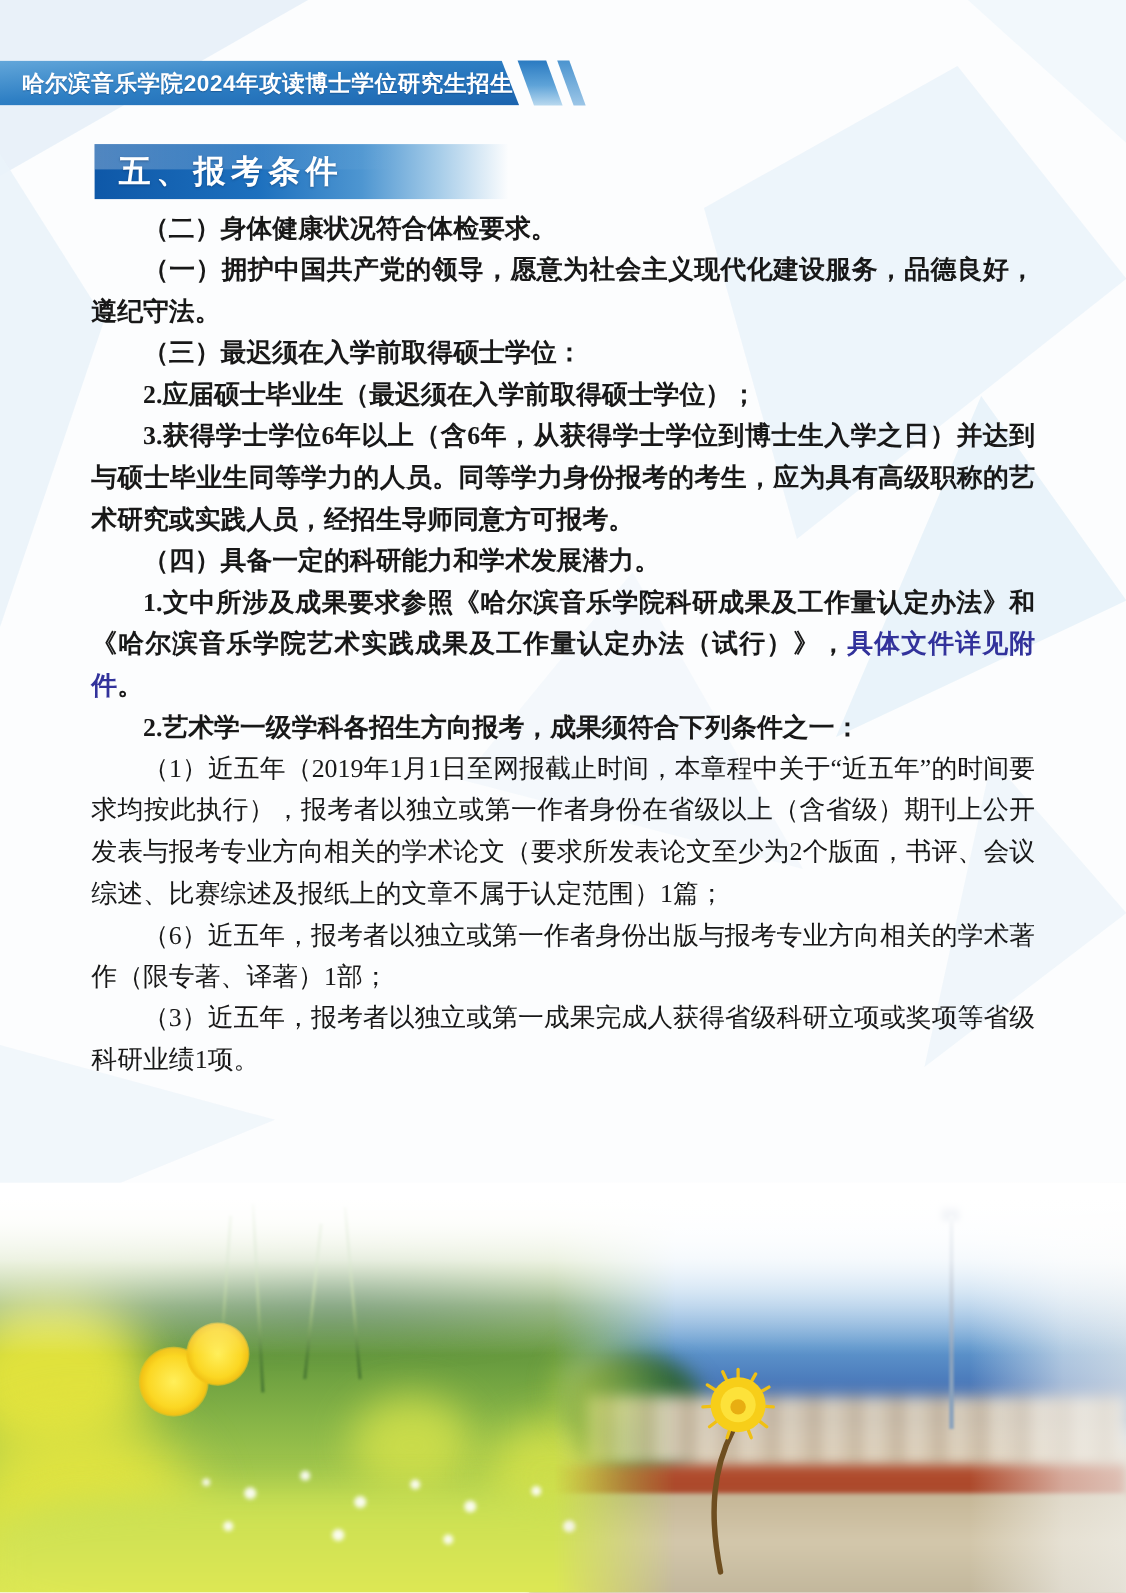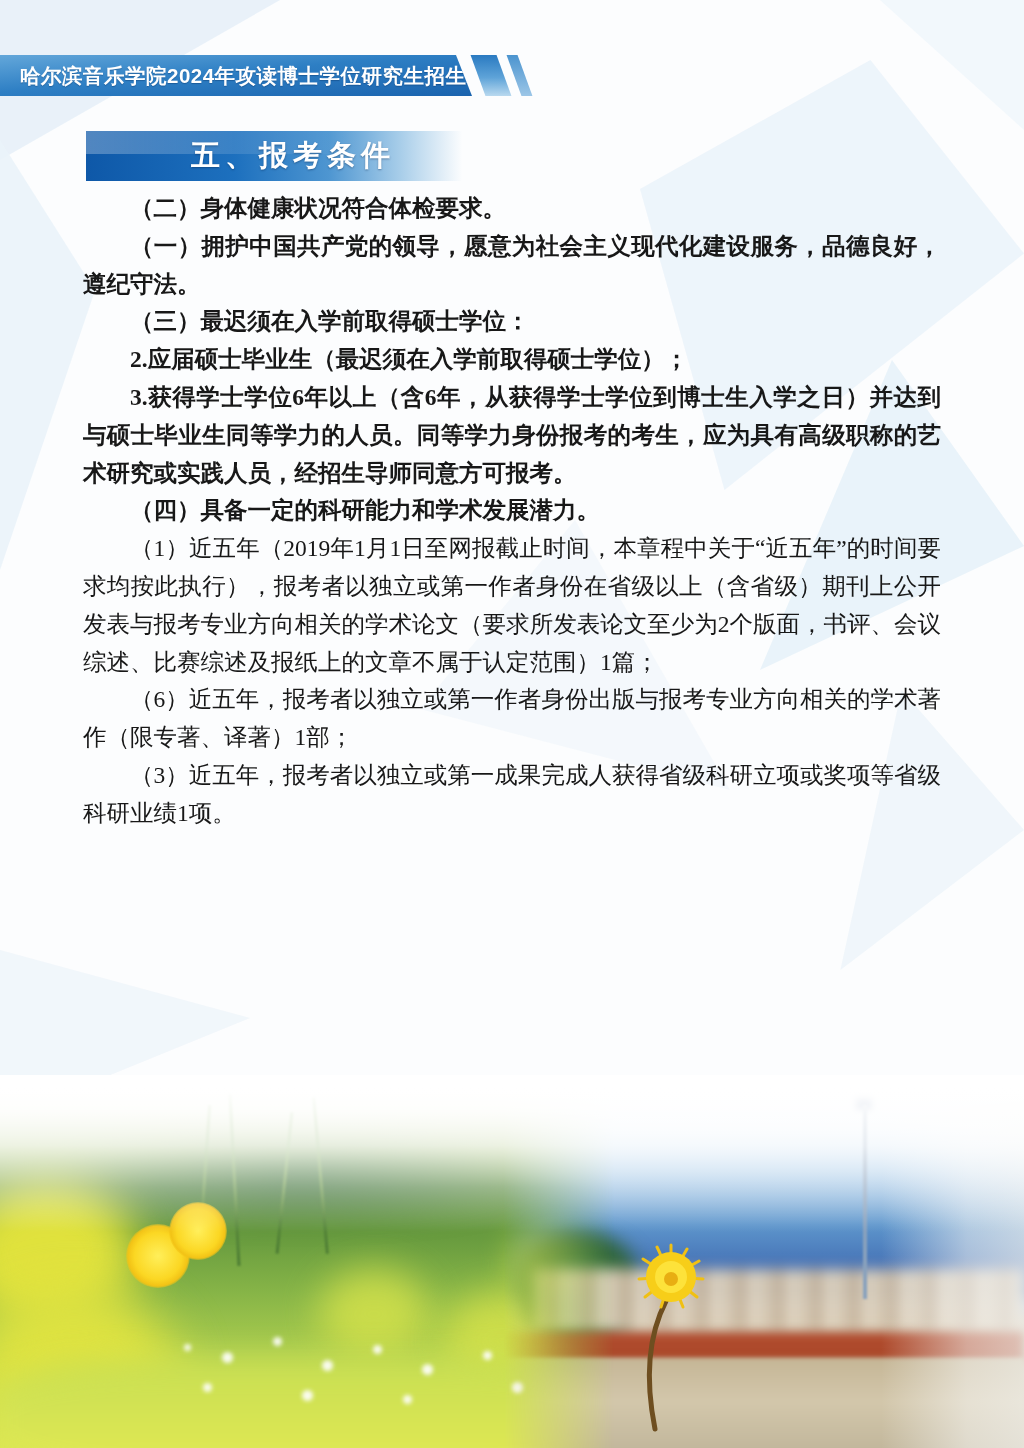--- a/index.html
+++ b/index.html
@@ -41,21 +41,21 @@
   .stripe{
     position:absolute;top:55px;height:41px;transform:skewX(20deg);
     background:linear-gradient(180deg,#2a7ac1 0%,#5ea3d8 55%,#b9d9ef 100%);
   }
   .s1{left:478px;width:26px;}
   .s2{left:514px;width:11px;background:linear-gradient(180deg,#4b94cf 0%,#9cc6e7 100%);}
   
   .section-banner{
     position:absolute;left:86px;top:131px;width:392px;height:50px;
     background:linear-gradient(to right,#0e58a8 0%,#1d70be 38%,#4e96d1 62%,#a7cde9 80%,rgba(255,255,255,0) 96%);
-    display:flex;align-items:center;overflow:hidden;justify-content:center;
+    display:flex;align-items:center;overflow:hidden;
   }
   .section-banner:before{
     content:"";position:absolute;left:0;top:0;right:0;height:45%;
     background:linear-gradient(to right,rgba(255,255,255,.28),rgba(255,255,255,0) 70%);
   }
   .section-banner .title{
     position:relative;color:#ffffff;font-weight:700;font-size:29px;
     letter-spacing:5px;padding-left:22px;white-space:nowrap;
     font-family:"Liberation Serif",serif;
     text-shadow:0 1px 2px rgba(0,30,70,.4);
@@ -167,20 +167,22 @@
     <span class="title">五、报考条件</span>
   </div>
 
   <div class="body-text">
       <p class="bold"><span>（二）身体健康状况符合体检要求。</span></p>
       <p class="bold"><span>（一）拥护中国共产党的领导，愿意为社会主义现代化建设服务，品德良好，遵纪守法。</span></p>
       <p class="bold"><span>（三）最迟须在入学前取得硕士学位：</span></p>
       <p class="bold"><span>2.应届硕士毕业生（最迟须在入学前取得硕士学位）；</span></p>
       <p class="bold"><span>3.获得学士学位6年以上（含6年，从获得学士学位到博士生入学之日）并达到与硕士毕业生同等学力的人员。同等学力身份报考的考生，应为具有高级职称的艺术研究或实践人员，经招生导师同意方可报考。</span></p>
       <p class="bold"><span>（四）具备一定的科研能力和学术发展潜力。</span></p>
+      <p class="bold"><span>1.文中所涉及成果要求参照《哈尔滨音乐学院科研成果及工作量认定办法》和《哈尔滨音乐学院艺术实践成果及工作量认定办法（试行）》，</span><span class="link" style="color: rgb(50, 50, 155);">具体文件详见附件</span><span>。</span></p>
+      <p class="bold"><span>2.艺术学一级学科各招生方向报考，成果须符合下列条件之一：</span></p>
       <p><span>（1）近五年（2019年1月1日至网报截止时间，本章程中关于“近五年”的时间要求均按此执行），报考者以独立或第一作者身份在省级以上（含省级）期刊上公开发表与报考专业方向相关的学术论文（要求所发表论文至少为2个版面，书评、会议综述、比赛综述及报纸上的文章不属于认定范围）1篇；</span></p>
       <p><span>（6）近五年，报考者以独立或第一作者身份出版与报考专业方向相关的学术著作（限专著、译著）1部；</span></p>
       <p><span>（3）近五年，报考者以独立或第一成果完成人获得省级科研立项或奖项等省级科研业绩1项。</span></p>
     </div>
 
   <div class="photo">
     <div class="sky"></div>
     <div class="tree"></div>
     <div class="building"></div>
     <div class="red-band"></div>

